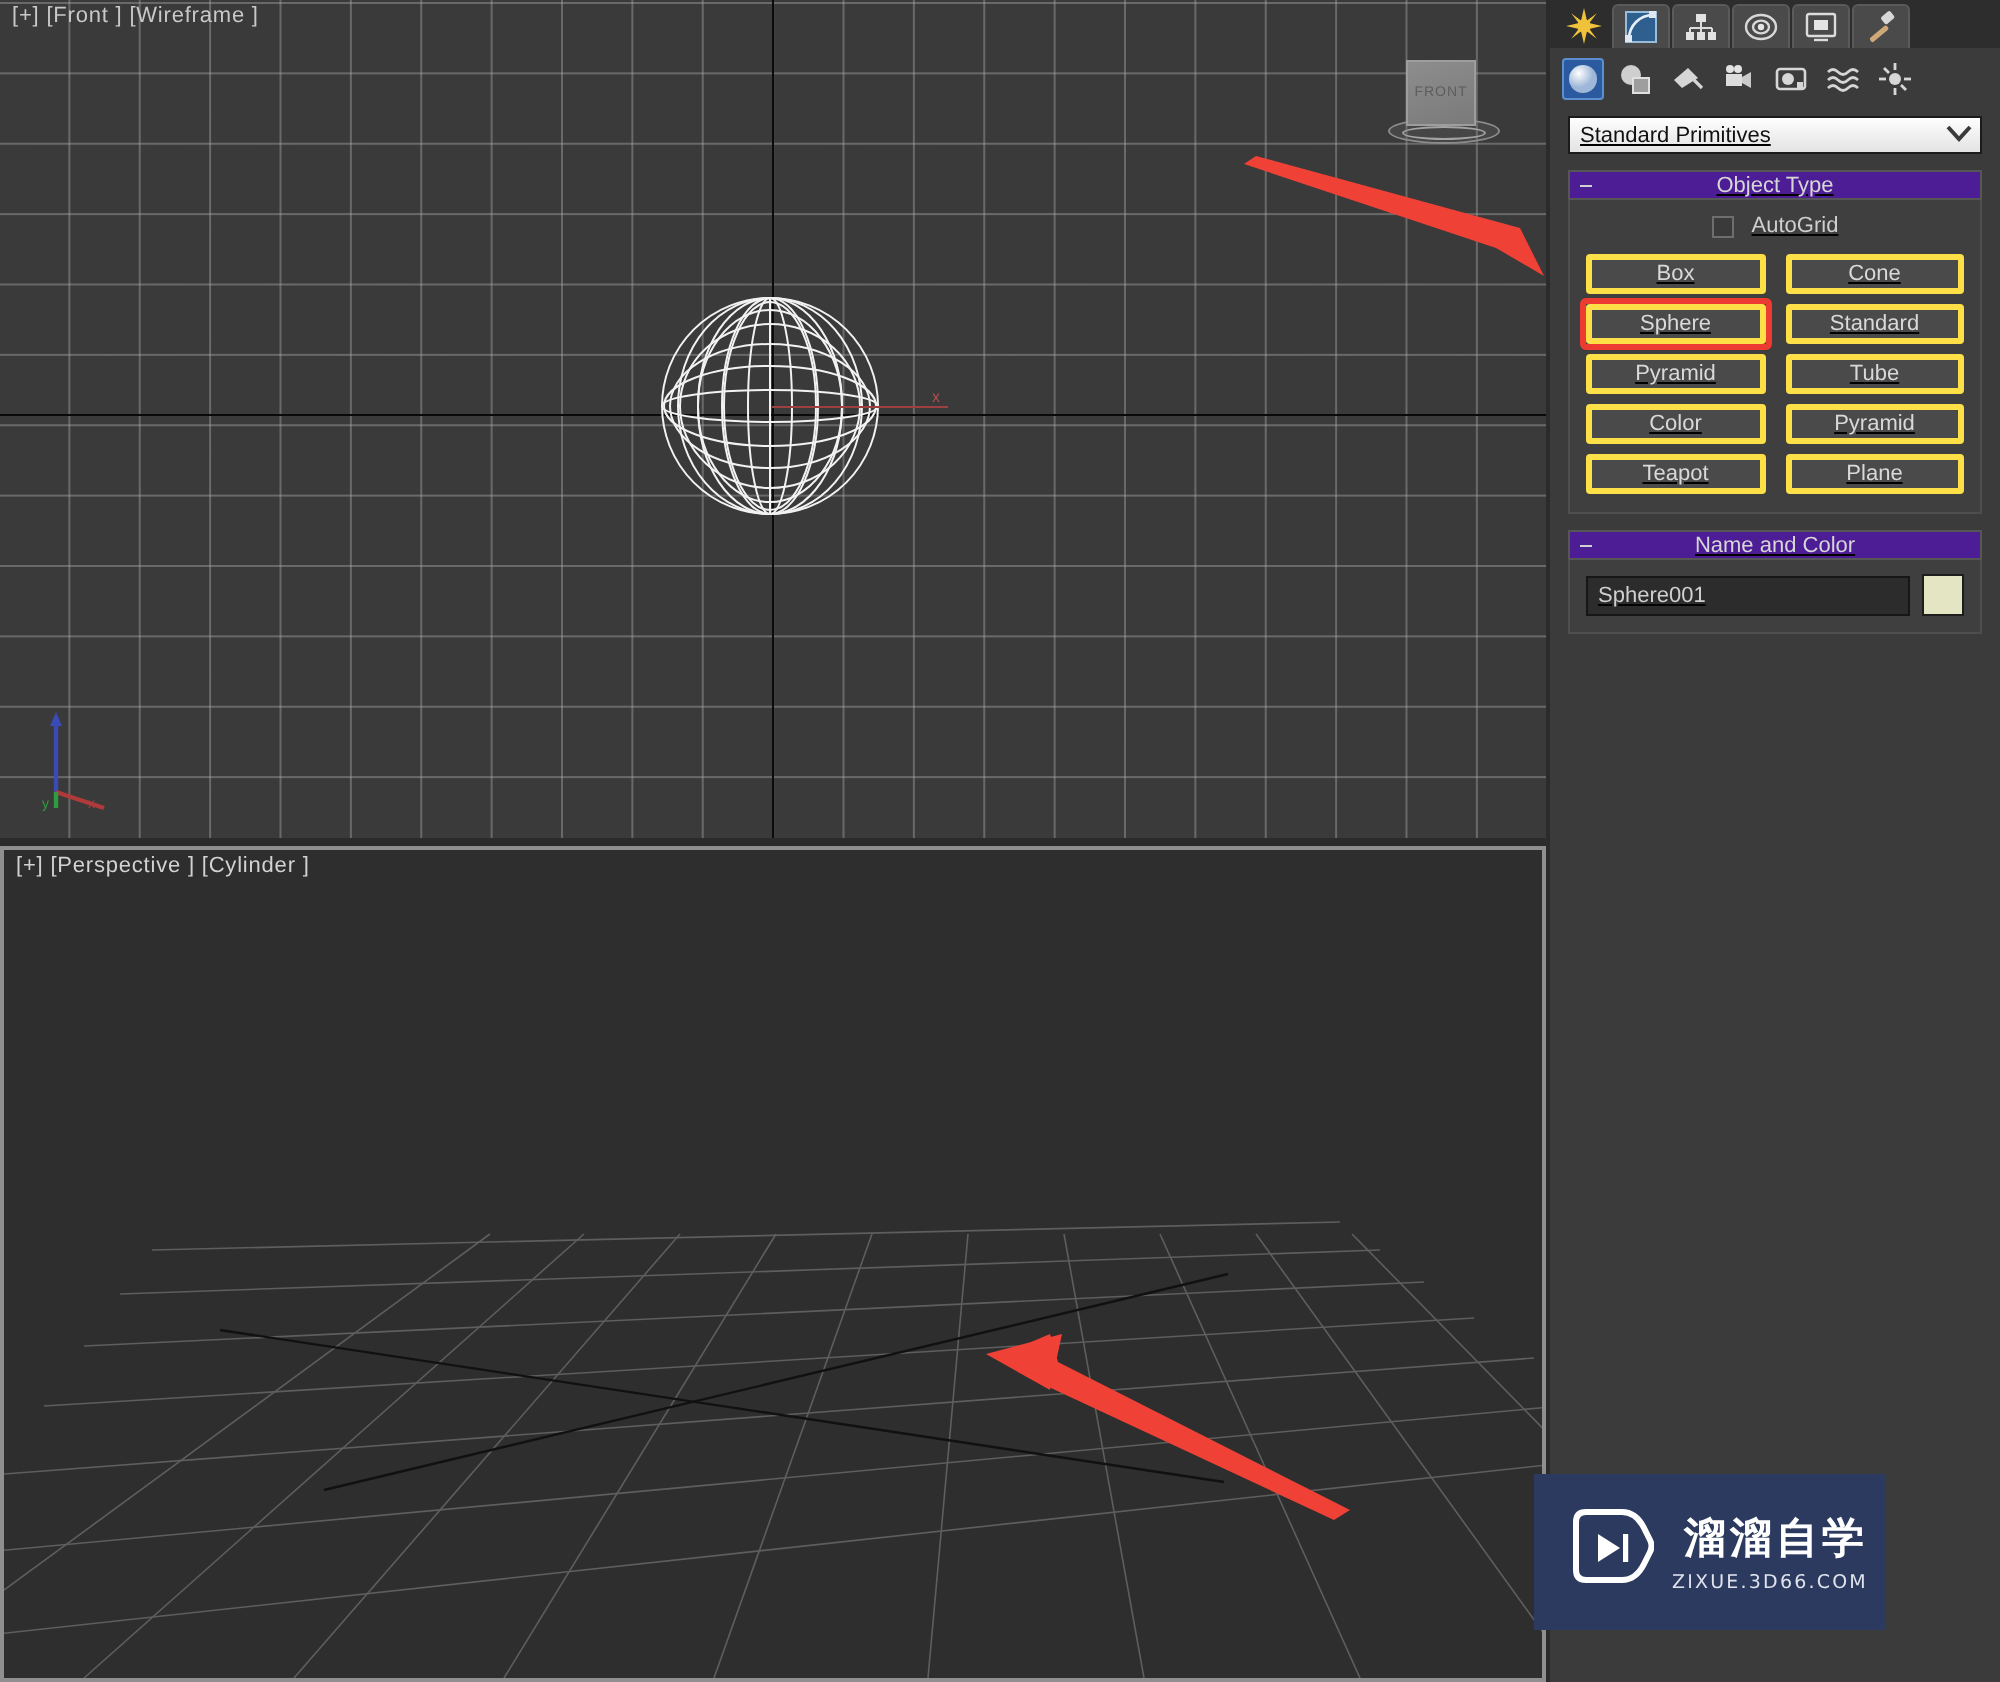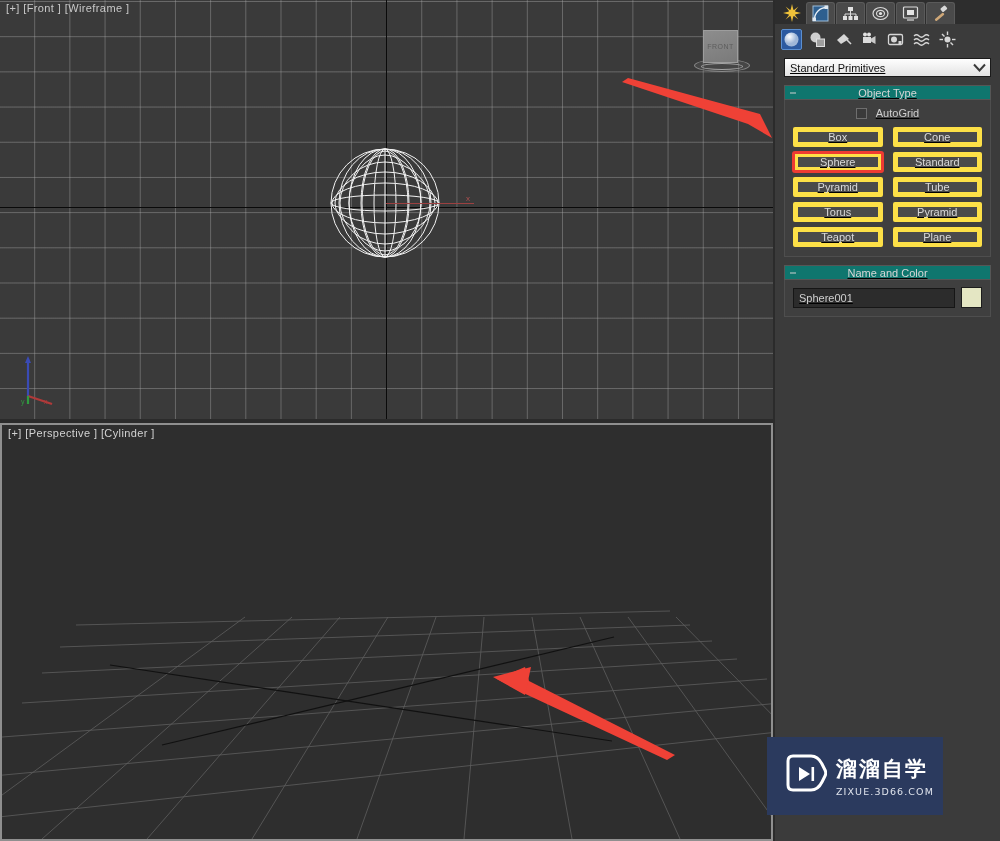--- a/index.html
+++ b/index.html
@@ -123,21 +123,21 @@
     padding-left: 5px;
     font-size: 11px; color: #111;
   }
   #dropdown .chev {
     position: absolute; right: 4px; top: 50%; transform: translateY(-50%);
   }
 
   .rollout { margin: 8px 9px 0 9px; }
   .rollout-hd {
     position: relative;
-    height: 15px; background: #0f766e;
+    height: 15px; background: #4c1d95;
     border: 1px solid #565656;
     display: flex; align-items: center; justify-content: center;
     font-size: 11px; color: #d6d6d6;
   }
   .rollout-hd .minus {
     position: absolute; left: 5px; top: 50%; transform: translateY(-50%);
     width: 6px; height: 1px; background: #cfcfcf;
   }
   .rollout-body {
     background: #3f3f3f; border: 1px solid #4e4e4e; border-top: none;
@@ -151,21 +151,21 @@
   .chk {
     width: 11px; height: 11px;
     background: #3a3a3a; border: 1px solid #6e6e6e;
   }
   .autogrid-lbl { font-size: 11px; color: #cfcfcf; }
 
   .btn-grid { display: grid; grid-template-columns: 1fr 1fr; gap: 5px 10px; }
   .ot-btn {
     position: relative;
     height: 20px; background: #4a4a4a;
-    border: 5px solid #fde047; border-radius: 2px;
+    border: 3px solid #fde047; border-radius: 2px;
     display: flex; align-items: center; justify-content: center;
     font-size: 11px; color: #d9d9d9;
   }
   .ot-btn.highlight { outline: none; }
   .hl-box {
     position: absolute; left: -6px; top: -6px; right: -6px; bottom: -6px;
     border: 3px solid #ee3b32; border-radius: 3px; pointer-events: none;
   }
 
   #namecolor-body { padding: 7px 8px 8px 8px; display: flex; gap: 6px; align-items: center; }
@@ -178,21 +178,21 @@
   #color-swatch { width: 21px; height: 21px; border: 1px solid #1d1d1d; }
 
   
   #watermark {
     position: absolute; left: 767px; top: 737px;
     width: 176px; height: 78px;
     background: #2b3a5e;
     display: flex; align-items: center; gap: 9px;
     padding-left: 14px;
   }
-  #wm-text { display: flex; flex-direction: column; gap: 3px; }
+  #wm-text { display: flex; flex-direction: column; gap: 3px; align-items: flex-end; }
   #wm-main {
     font-size: 21px; color: #fff; letter-spacing: 2px;
     font-family: "DejaVu Sans", sans-serif; font-weight: bold;
   }
   #wm-sub {
     font-size: 9.5px; color: #dfe3ec; letter-spacing: 1.1px;
     font-family: "DejaVu Sans", sans-serif;
   }
 </style>
 </head>
@@ -454,21 +454,21 @@
           <div class="ot-btn">
               <span>Standard</span>
             </div>
           <div class="ot-btn">
               <span>Pyramid</span>
             </div>
           <div class="ot-btn">
               <span>Tube</span>
             </div>
           <div class="ot-btn">
-              <span>Torus</span>
+              <span>Color</span>
             </div>
           <div class="ot-btn">
               <span>Pyramid</span>
             </div>
           <div class="ot-btn">
               <span>Teapot</span>
             </div>
           <div class="ot-btn">
               <span>Plane</span>
             </div>

